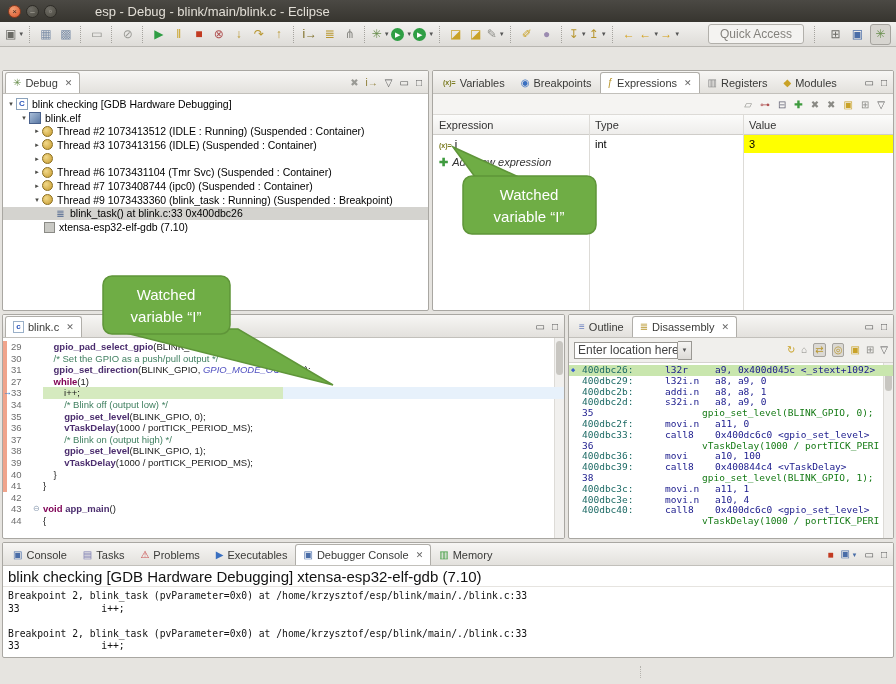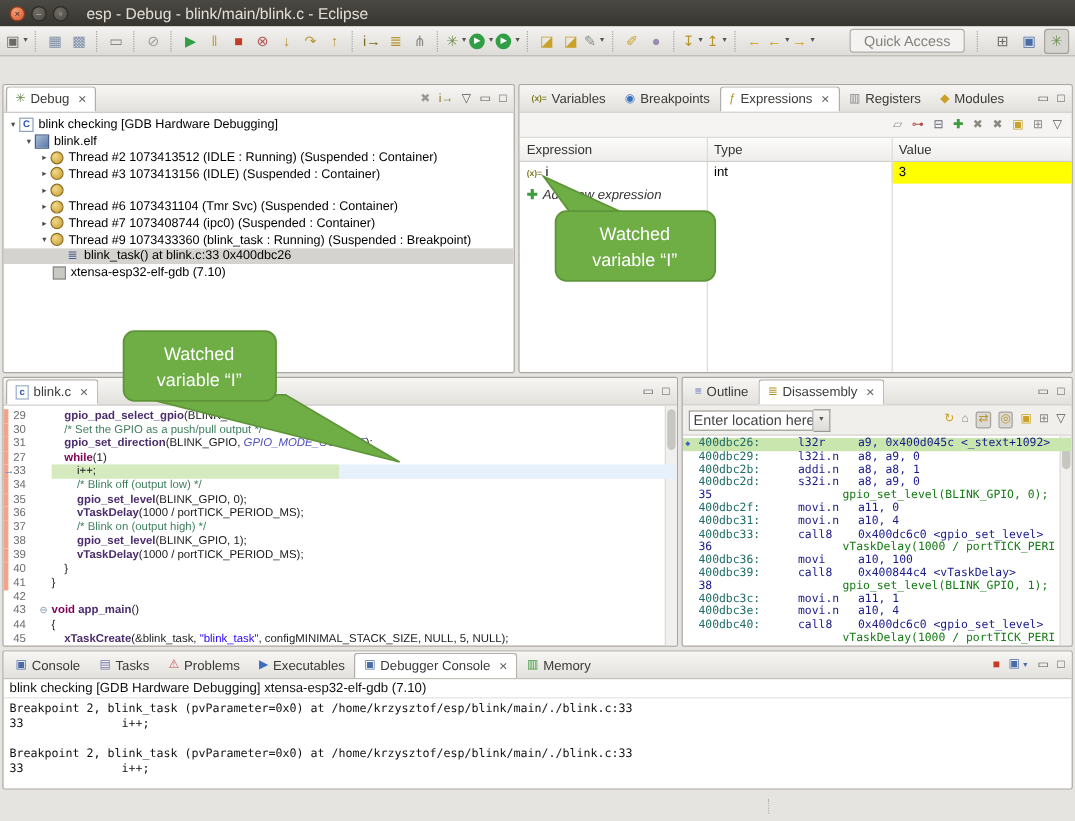--- a/index.html
+++ b/index.html
@@ -3,21 +3,21 @@
 <meta charset="utf-8">
 <style>
   html,body{margin:0;padding:0}
   body{width:896px;height:684px;position:relative;background:#e6e4e0;font-family:"Liberation Sans",sans-serif;overflow:hidden}
   
   .titlebar{position:absolute;left:0;top:0;width:896px;height:22px;background:linear-gradient(#4b4944,#37352f);display:flex;align-items:center;color:#e2ded6;font-size:13px}
   .winbtns{display:flex;gap:5px;margin:0 10px 0 8px}
   .wbtn{width:13px;height:13px;border-radius:50%;box-sizing:border-box;display:flex;align-items:center;justify-content:center;font-size:8px;color:#3a2a20}
   .wbtn.close{background:radial-gradient(circle at 35% 30%,#f2a075,#d9542b);border:1px solid #8c3b1e}
   .wbtn.minmax{background:radial-gradient(circle at 35% 30%,#6e6c65,#4a483f);border:1px solid #2e2c27;color:#b9b5ac}
-  .titletext{margin-left:5px}
+  .titletext{margin-left:28px}
   
   .maintb{position:absolute;left:0;top:22px;width:896px;height:25px;box-sizing:border-box;background:linear-gradient(#f3f2f0,#dedcd8);border-bottom:1px solid #b8b6b1;display:flex;align-items:center;padding:0 5px;gap:1px}
   .tbi{height:19px;min-width:19px;display:inline-flex;align-items:center;justify-content:center;border-radius:3px;cursor:default}
   .tbi .g{font-size:12px;line-height:19px}
   .tbi.circ .g{background:#2f9e44;color:#fff;border-radius:50%;width:13px;height:13px;line-height:13px;text-align:center;font-size:7px}
   .tbi .car{font-size:6px;color:#555;margin-left:2px}
   .tbi.pressed{background:#d7d5d0;border:1px solid #a5a39e}
   .tb-sep{width:1px;height:17px;border-left:1px dotted #a5a39e;margin:0 4px}
   .tb-right{margin-left:auto;display:flex;align-items:center;gap:6px}
   .qa{border:1px solid #b2b0ab;border-radius:3px;background:#f4f3f1;color:#84827d;font-size:12px;padding:2px 11px}
@@ -86,21 +86,21 @@
   .dlist{flex:1;overflow:hidden;font-family:"DejaVu Sans Mono",monospace;font-size:9.5px;padding-top:2px;position:relative}
   .dl{height:10.8px;line-height:10.8px;white-space:pre;padding-left:13px;position:relative}
   .dl.hl{background:#c9e6ae}
   .dmark{position:absolute;left:2px;top:0;font-size:7px;color:#3a5fcd}
   .da{display:inline-block;width:83px;color:#1e6b66}
   .di{display:inline-block;width:50px;color:#1a1a8c}
   .dops{color:#1a1a8c}
   .dsn{display:inline-block;width:120px;color:#1a1a8c}
   .dsrc{color:#157a15}
   
-  .chead{flex:none;font-size:11px;color:#111;padding:2px 5px 1px 5px;border-bottom:1px solid #e6e4e0}
+  .chead{flex:none;font-size:15px;color:#111;padding:2px 5px 1px 5px;border-bottom:1px solid #e6e4e0}
   .clines{flex:1;overflow:hidden;font-family:"DejaVu Sans Mono",monospace;font-size:9.7px;line-height:12.6px;white-space:pre;padding:3px 0 0 5px;color:#111}
   
   .callout-svg{position:absolute;left:0;top:0;z-index:40;pointer-events:none}
   .co-shape{fill:#6fad45;stroke:#5f9539;stroke-width:1.5}
   .co-text{fill:#fff;font-family:"Liberation Sans",sans-serif;font-size:15px;text-anchor:middle}
   .statusdots{position:absolute;left:640px;top:666px;height:12px;border-left:1px dotted #b5b3ae}
 </style>
 </head>
 <body>
 
@@ -398,21 +398,20 @@
       <div class="cl"><span class="qd diff"></span><span class="ln">35</span><span class="fold"></span><span class="ct"><span class="t0">        </span><span class="tf">gpio_set_level</span><span class="t0">(BLINK_GPIO, 0);</span></span></div>
       <div class="cl"><span class="qd diff"></span><span class="ln">36</span><span class="fold"></span><span class="ct"><span class="t0">        </span><span class="tf">vTaskDelay</span><span class="t0">(1000 / portTICK_PERIOD_MS);</span></span></div>
       <div class="cl"><span class="qd diff"></span><span class="ln">37</span><span class="fold"></span><span class="ct"><span class="t0">        </span><span class="tc">/* Blink on (output high) */</span></span></div>
       <div class="cl"><span class="qd diff"></span><span class="ln">38</span><span class="fold"></span><span class="ct"><span class="t0">        </span><span class="tf">gpio_set_level</span><span class="t0">(BLINK_GPIO, 1);</span></span></div>
       <div class="cl"><span class="qd diff"></span><span class="ln">39</span><span class="fold"></span><span class="ct"><span class="t0">        </span><span class="tf">vTaskDelay</span><span class="t0">(1000 / portTICK_PERIOD_MS);</span></span></div>
       <div class="cl"><span class="qd diff"></span><span class="ln">40</span><span class="fold"></span><span class="ct"><span class="t0">    }</span></span></div>
       <div class="cl"><span class="qd diff"></span><span class="ln">41</span><span class="fold"></span><span class="ct"><span class="t0">}</span></span></div>
       <div class="cl"><span class="qd"></span><span class="ln">42</span><span class="fold"></span><span class="ct"></span></div>
       <div class="cl"><span class="qd"></span><span class="ln">43</span><span class="fold">⊖</span><span class="ct"><span class="tk">void</span><span class="t0"> </span><span class="tf">app_main</span><span class="t0">()</span></span></div>
       <div class="cl"><span class="qd"></span><span class="ln">44</span><span class="fold"></span><span class="ct"><span class="t0">{</span></span></div>
-      <div class="cl"><span class="qd"></span><span class="ln">45</span><span class="fold"></span><span class="ct"><span class="t0">    </span><span class="tf">xTaskCreate</span><span class="t0">(&amp;blink_task, </span><span class="ts">"blink_task"</span><span class="t0">, configMINIMAL_STACK_SIZE, NULL, 5, NULL);</span></span></div>
     </div>
 </div>
 
 <div id="disasmView" class="panel">
   <div class="tabbar">
     <span style="display:flex;align-items:flex-end">
         <div class="tab">
           <span class="ticn" style="color: rgb(106, 127, 192);">≡</span>
           <span>Outline</span>
         </div>
@@ -444,21 +443,20 @@
   <div class="dlist">
     <div class="vscroll">
         <div class="vthumb" style="top:2px;height:26px"></div>
       </div>
   <div class="dl hl"><span class="dmark">◆</span><span class="da">400dbc26:</span><span class="di">l32r</span><span class="dops">a9, 0x400d045c &lt;_stext+1092&gt;</span></div>
       <div class="dl"><span class="da">400dbc29:</span><span class="di">l32i.n</span><span class="dops">a8, a9, 0</span></div>
       <div class="dl"><span class="da">400dbc2b:</span><span class="di">addi.n</span><span class="dops">a8, a8, 1</span></div>
       <div class="dl"><span class="da">400dbc2d:</span><span class="di">s32i.n</span><span class="dops">a8, a9, 0</span></div>
       <div class="dl"><span class="dsn">35</span><span class="dsrc">gpio_set_level(BLINK_GPIO, 0);</span></div>
       <div class="dl"><span class="da">400dbc2f:</span><span class="di">movi.n</span><span class="dops">a11, 0</span></div>
-      <div class="dl"><span class="da">400dbc31:</span><span class="di">movi.n</span><span class="dops">a10, 4</span></div>
       <div class="dl"><span class="da">400dbc33:</span><span class="di">call8</span><span class="dops">0x400dc6c0 &lt;gpio_set_level&gt;</span></div>
       <div class="dl"><span class="dsn">36</span><span class="dsrc">vTaskDelay(1000 / portTICK_PERI</span></div>
       <div class="dl"><span class="da">400dbc36:</span><span class="di">movi</span><span class="dops">a10, 100</span></div>
       <div class="dl"><span class="da">400dbc39:</span><span class="di">call8</span><span class="dops">0x400844c4 &lt;vTaskDelay&gt;</span></div>
       <div class="dl"><span class="dsn">38</span><span class="dsrc">gpio_set_level(BLINK_GPIO, 1);</span></div>
       <div class="dl"><span class="da">400dbc3c:</span><span class="di">movi.n</span><span class="dops">a11, 1</span></div>
       <div class="dl"><span class="da">400dbc3e:</span><span class="di">movi.n</span><span class="dops">a10, 4</span></div>
       <div class="dl"><span class="da">400dbc40:</span><span class="di">call8</span><span class="dops">0x400dc6c0 &lt;gpio_set_level&gt;</span></div>
       <div class="dl"><span class="dsn"></span><span class="dsrc">vTaskDelay(1000 / portTICK_PERI</span></div>
     </div>

